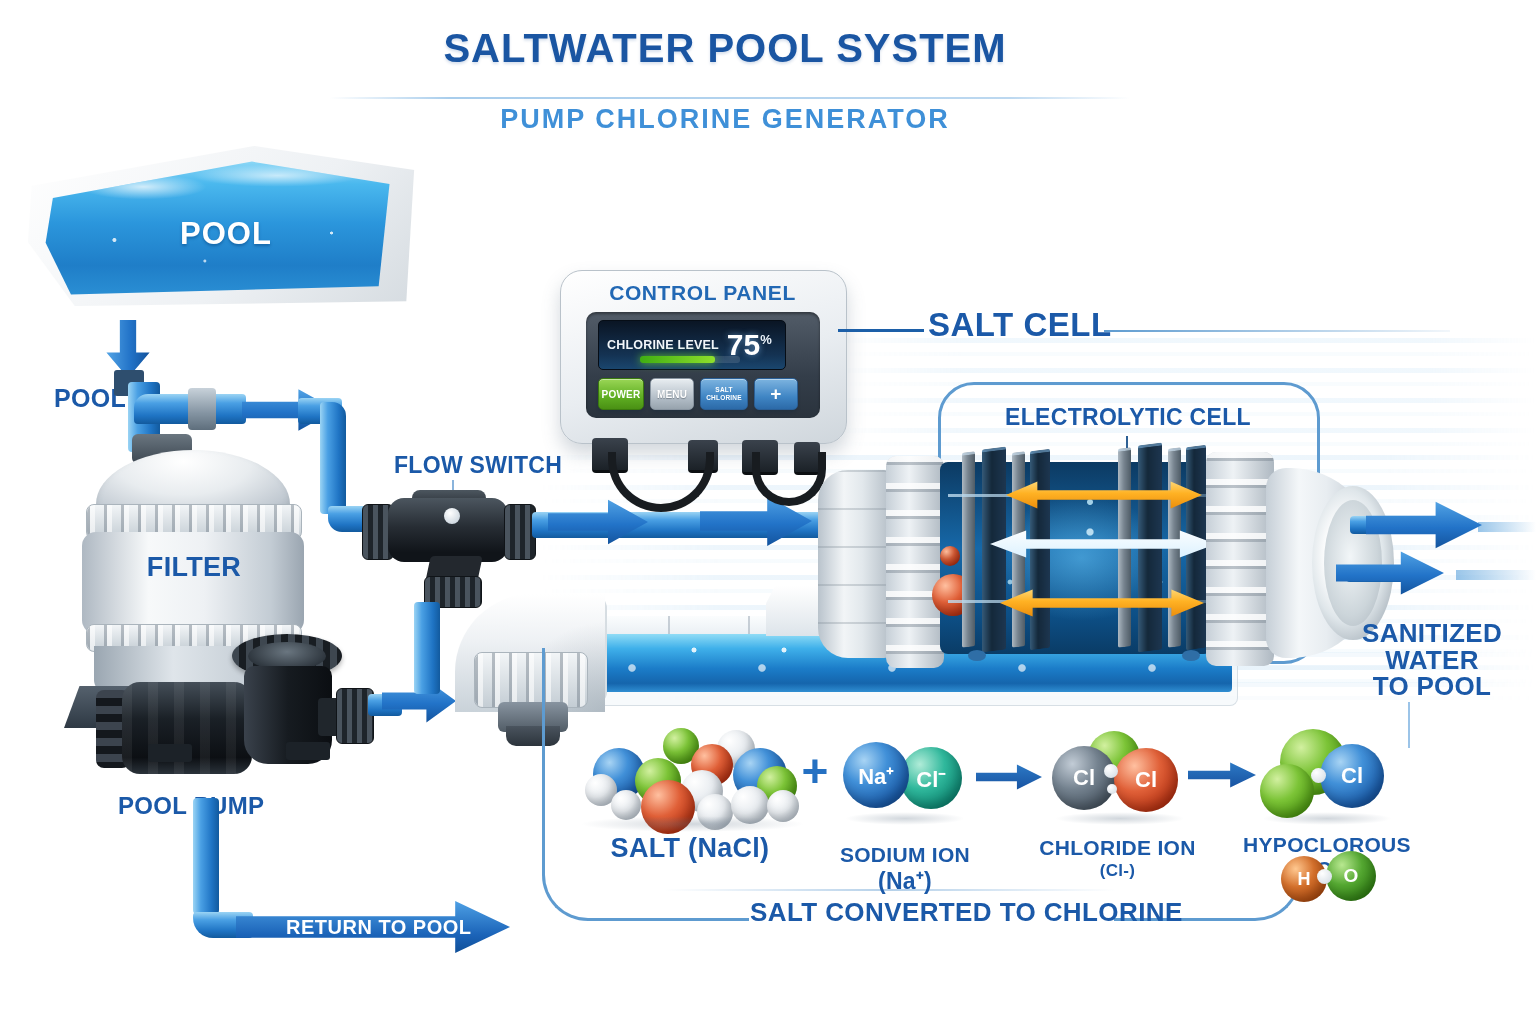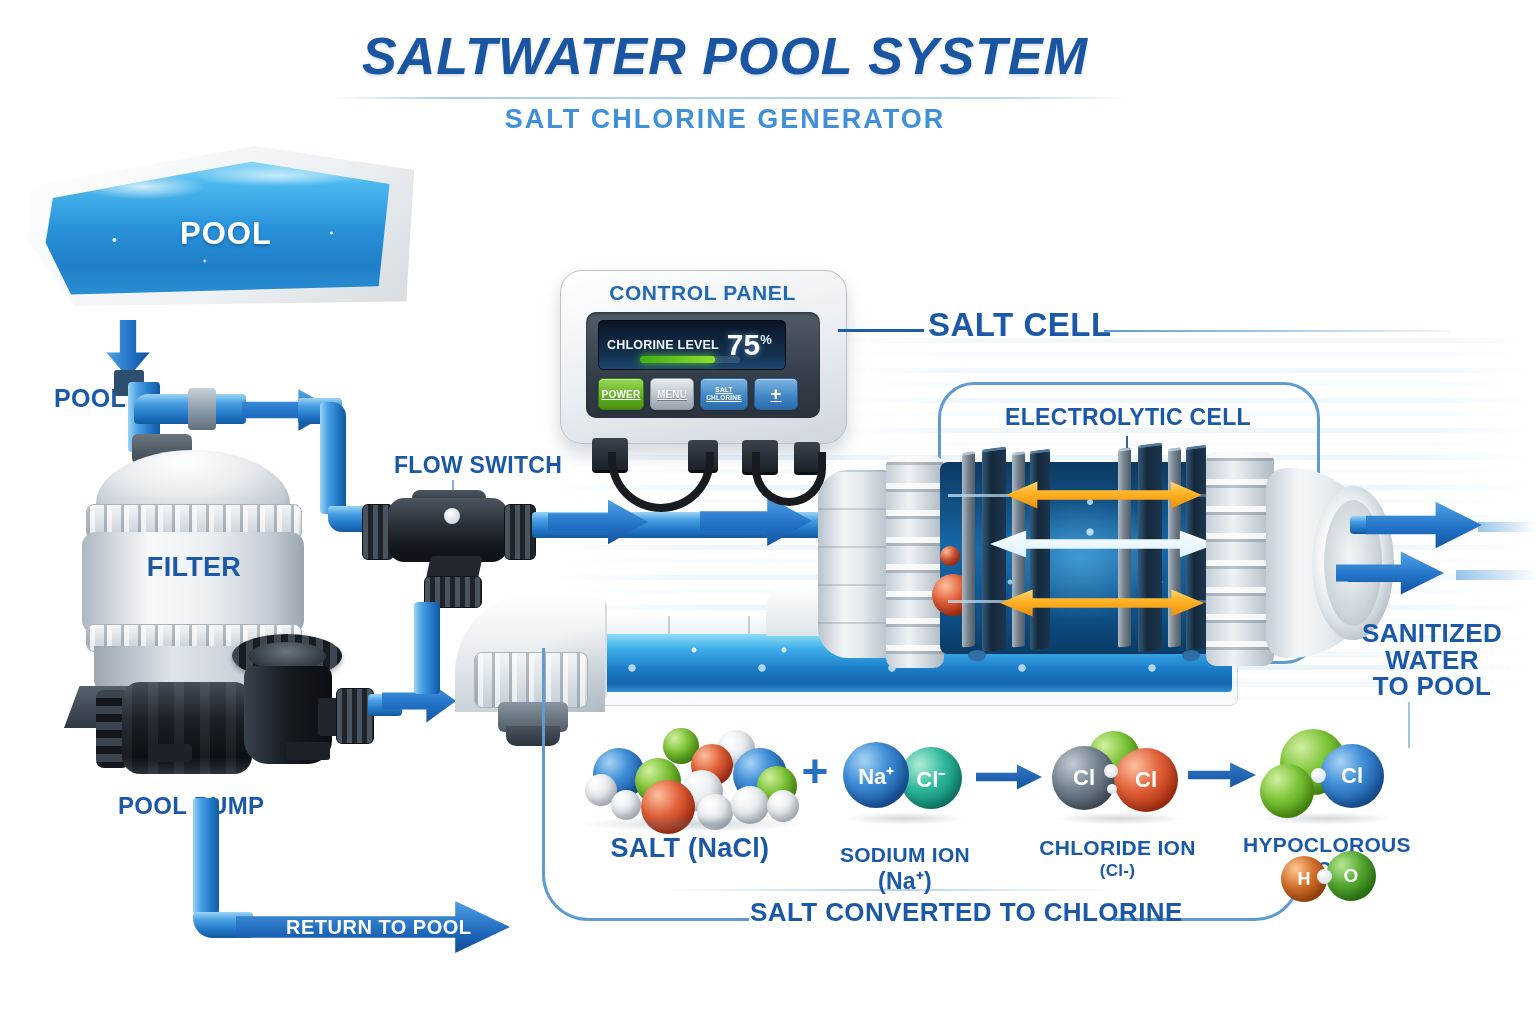--- a/index.html
+++ b/index.html
@@ -48,35 +48,35 @@
 .ribLight::after{content:"";position:absolute;inset:0;border-radius:8px;
   background:repeating-linear-gradient(90deg,rgba(110,122,134,.45) 0 3px,rgba(255,255,255,.6) 3px 8px,transparent 8px 17px);}
 .capRib{position:absolute;border-radius:10px;background:linear-gradient(90deg,#c6cfd7,#eef2f5 40%,#aeb8c1);}
 .capRib::after{content:"";position:absolute;inset:0;border-radius:10px;
   background:repeating-linear-gradient(180deg,rgba(255,255,255,.8) 0 6px,rgba(116,128,140,.42) 6px 9px,transparent 9px 27px);}
 .plate{position:absolute;transform:skewY(-7deg);border-radius:2px;}
 .plateL{background:linear-gradient(90deg,#aeb9c2,#77848f 45%,#4f5c66);border-top:3px solid rgba(200,220,235,.7);}
 .plateD{background:linear-gradient(90deg,#355a78,#14283a 40%,#1d3650);border-top:3px solid rgba(120,170,210,.6);}
 .btn{position:absolute;height:30px;border-radius:5px;display:flex;flex-direction:column;align-items:center;
   justify-content:center;color:#fff;font-weight:bold;font-size:10px;letter-spacing:.2px;
-  box-shadow:0 2px 3px rgba(20,40,60,.35), inset 0 1px 0 rgba(255,255,255,.45);cursor:pointer;text-decoration:underline;}
+  box-shadow:0 2px 3px rgba(20,40,60,.35), inset 0 1px 0 rgba(255,255,255,.45);cursor:pointer;}
 .cable{position:absolute;border:8px solid #181c20;border-top:none;border-radius:0 0 60px 60px;}
 .plateWire{position:absolute;height:3px;background:linear-gradient(90deg,rgba(190,220,240,.8),rgba(120,160,190,.5));}
 </style>
 </head>
 <body>
 
 <div id="stage">
 
   <div class="abs" style="left:0;top:26px;width:1450px;">
-    <div class="center" style="font-size:52px;font-weight:bold;color:var(--title-blue);letter-spacing:1px;text-shadow:0 2px 3px rgba(30,80,150,.18);font-style:italic;">SALTWATER POOL SYSTEM</div>
+    <div class="center" style="font-size:40px;font-weight:bold;color:var(--title-blue);letter-spacing:1px;text-shadow:0 2px 3px rgba(30,80,150,.18);">SALTWATER POOL SYSTEM</div>
   </div>
   <div class="abs" style="left:330px;top:97px;width:800px;height:2px;background:linear-gradient(90deg,transparent,#a8cdec 15%,#bcd8f0 85%,transparent);"></div>
   <div class="abs" style="left:0;top:104px;width:1450px;">
-    <div class="center" style="font-size:27px;font-weight:bold;color:var(--subtitle-blue);letter-spacing:2px;">SALT CHLORINE GENERATOR</div>
+    <div class="center" style="font-size:27px;font-weight:bold;color:var(--subtitle-blue);letter-spacing:2px;">PUMP CHLORINE GENERATOR</div>
   </div>
 
   <div class="streaks" style="left:836px;top:338px;width:700px;height:112px;opacity:.5;"></div>
   <div class="streaks" style="left:540px;top:455px;width:996px;height:235px;opacity:.6;"></div>
   <div class="streaks" style="left:560px;top:652px;width:976px;height:58px;opacity:.35;"></div>
 
   <div class="abs" style="left:28px;top:146px;width:390px;height:160px;">
     <div class="abs" style="inset:0;clip-path:polygon(1% 25%,58% 0%,99% 15%,97% 97%,12% 100%,0 60%);
          background:linear-gradient(135deg,#ffffff,#eef1f4 60%,#d5dbe0);filter:drop-shadow(0 6px 8px rgba(90,110,130,.25));"></div>
     <div class="abs" style="left:14px;top:10px;width:362px;height:140px;clip-path:polygon(3% 30%,58% 4%,96% 20%,93% 93%,8% 99%,1% 62%);

